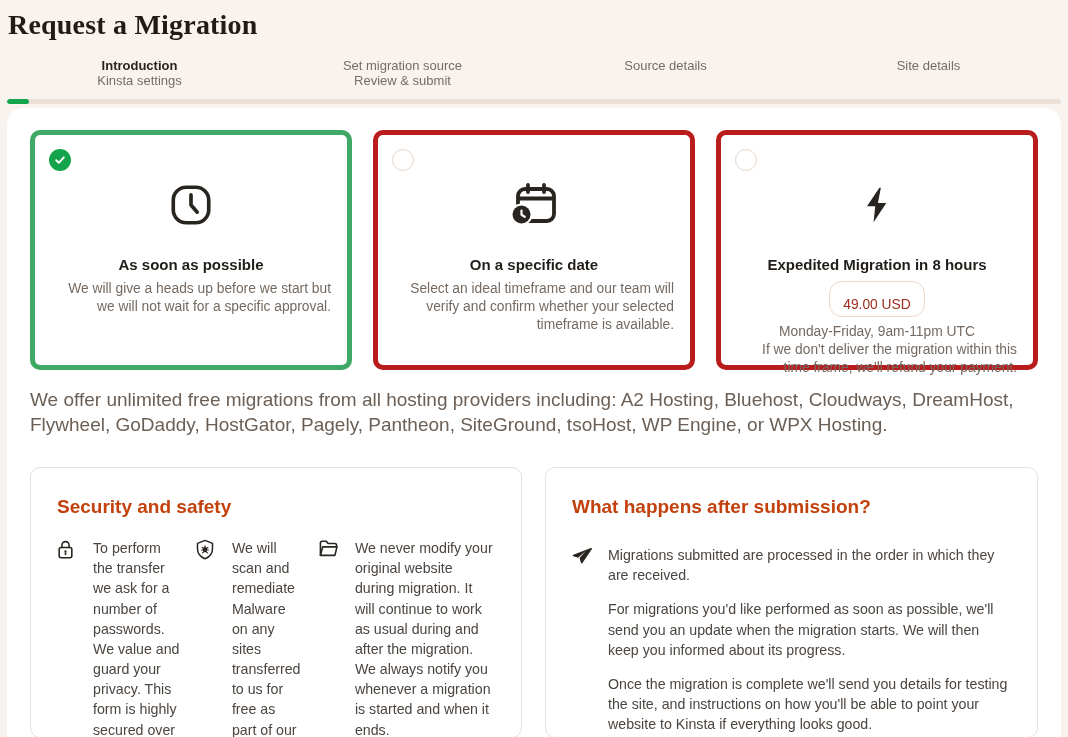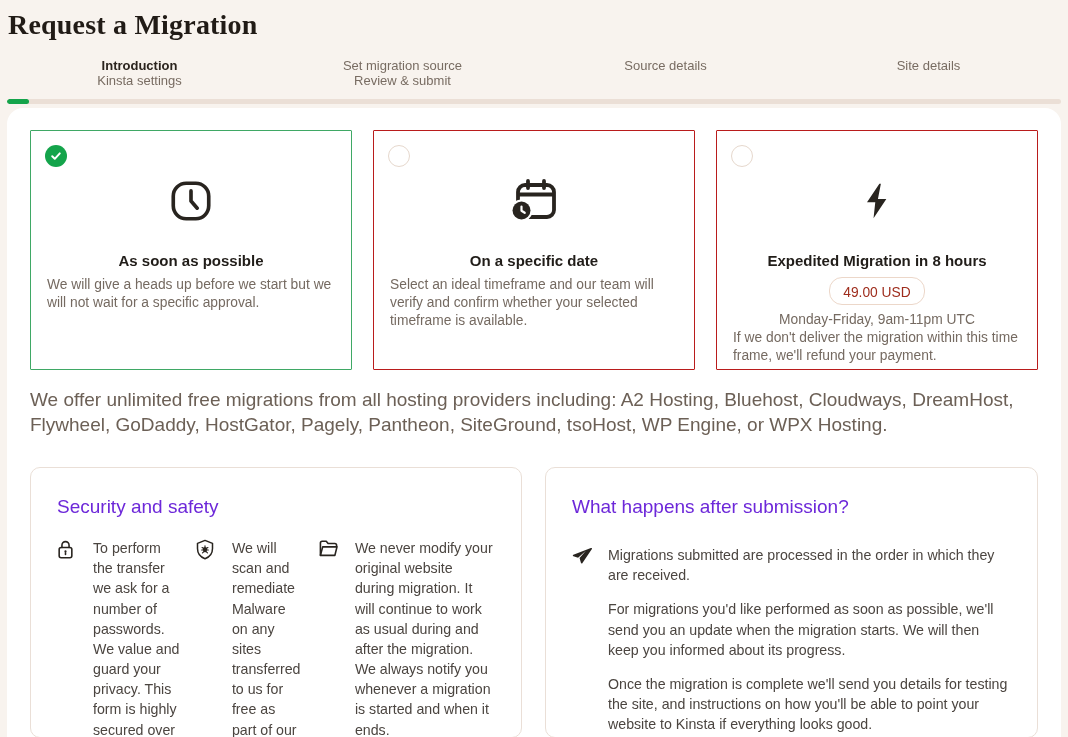--- a/index.html
+++ b/index.html
@@ -59,25 +59,25 @@
     background: #ffffff;
     border-radius: 16px;
     padding: 22px 23px 0;
   }
 
   
   .options-row { display: flex; gap: 21px; }
   .option-card {
     flex: 1;
     height: 240px;
-    border: 1px solid #b91c1c;
-    border-radius: 1px;
+    border: 5px solid #b91c1c;
+    border-radius: 10px;
     background: #fff;
     position: relative;
-    text-align: left;
+    text-align: right;
     cursor: pointer;
     padding: 0 16px;
   }
   .option-card.selected { border-color: #3fa865; }
   .radio {
     position: absolute;
     top: 14px; left: 14px;
     width: 22px; height: 22px;
     border-radius: 50%;
     border: 1px solid #e6d8cd;
@@ -102,21 +102,21 @@
   .option-desc {
     font-size: 13.8px;
     color: #756a61;
     line-height: 1.32;
     margin-top: 7px;
     max-width: 300px;
   }
   .price-badge {
     display: inline-block;
     margin-top: 8px;
-    padding: 7px 13px 4px;
+    padding: 15px 13px 4px;
     border: 1px solid #ecd7c9;
     border-radius: 13px;
     color: #9e2c1c;
     font-size: 13.8px;
   }
   .option-schedule { font-size: 13.8px; color: #756a61; margin-top: 7px; }
   .option-note { font-size: 13.8px; color: #756a61; line-height: 1.32; margin-top: 2px; max-width: 310px; }
 
   
   .providers {
@@ -131,21 +131,21 @@
   .info-row { display: flex; gap: 23px; margin-top: 30px; }
   .info-card {
     border: 1px solid #eadfd7;
     border-radius: 10px;
     background: #fff;
     height: 271px;
     padding: 21px 25px;
   }
   .info-card.left { width: 492px; }
   .info-card.right { flex: 1; }
-  .info-title { font-size: 19px; font-weight: normal; color: #6d28d9; margin: 7px 0 0 1px; }
+  .info-title { font-size: 19px; font-weight: bold; color: #c2410c; margin: 7px 0 0 1px; }
   .sec-list { margin-top: 20px; display: flex; gap: 15px; }
   .sec-item { display: flex; gap: 15px; }
   .sec-icon { width: 22px; flex: none; padding-top: 1px; }
   .sec-text, .sub-text {
     font-size: 14.2px;
     color: #4b4540;
     line-height: 1.42;
   }
   .sub-first { display: flex; gap: 15px; margin-top: 27px; }
   .sub-para { margin: 14px 0 0 37px; }

